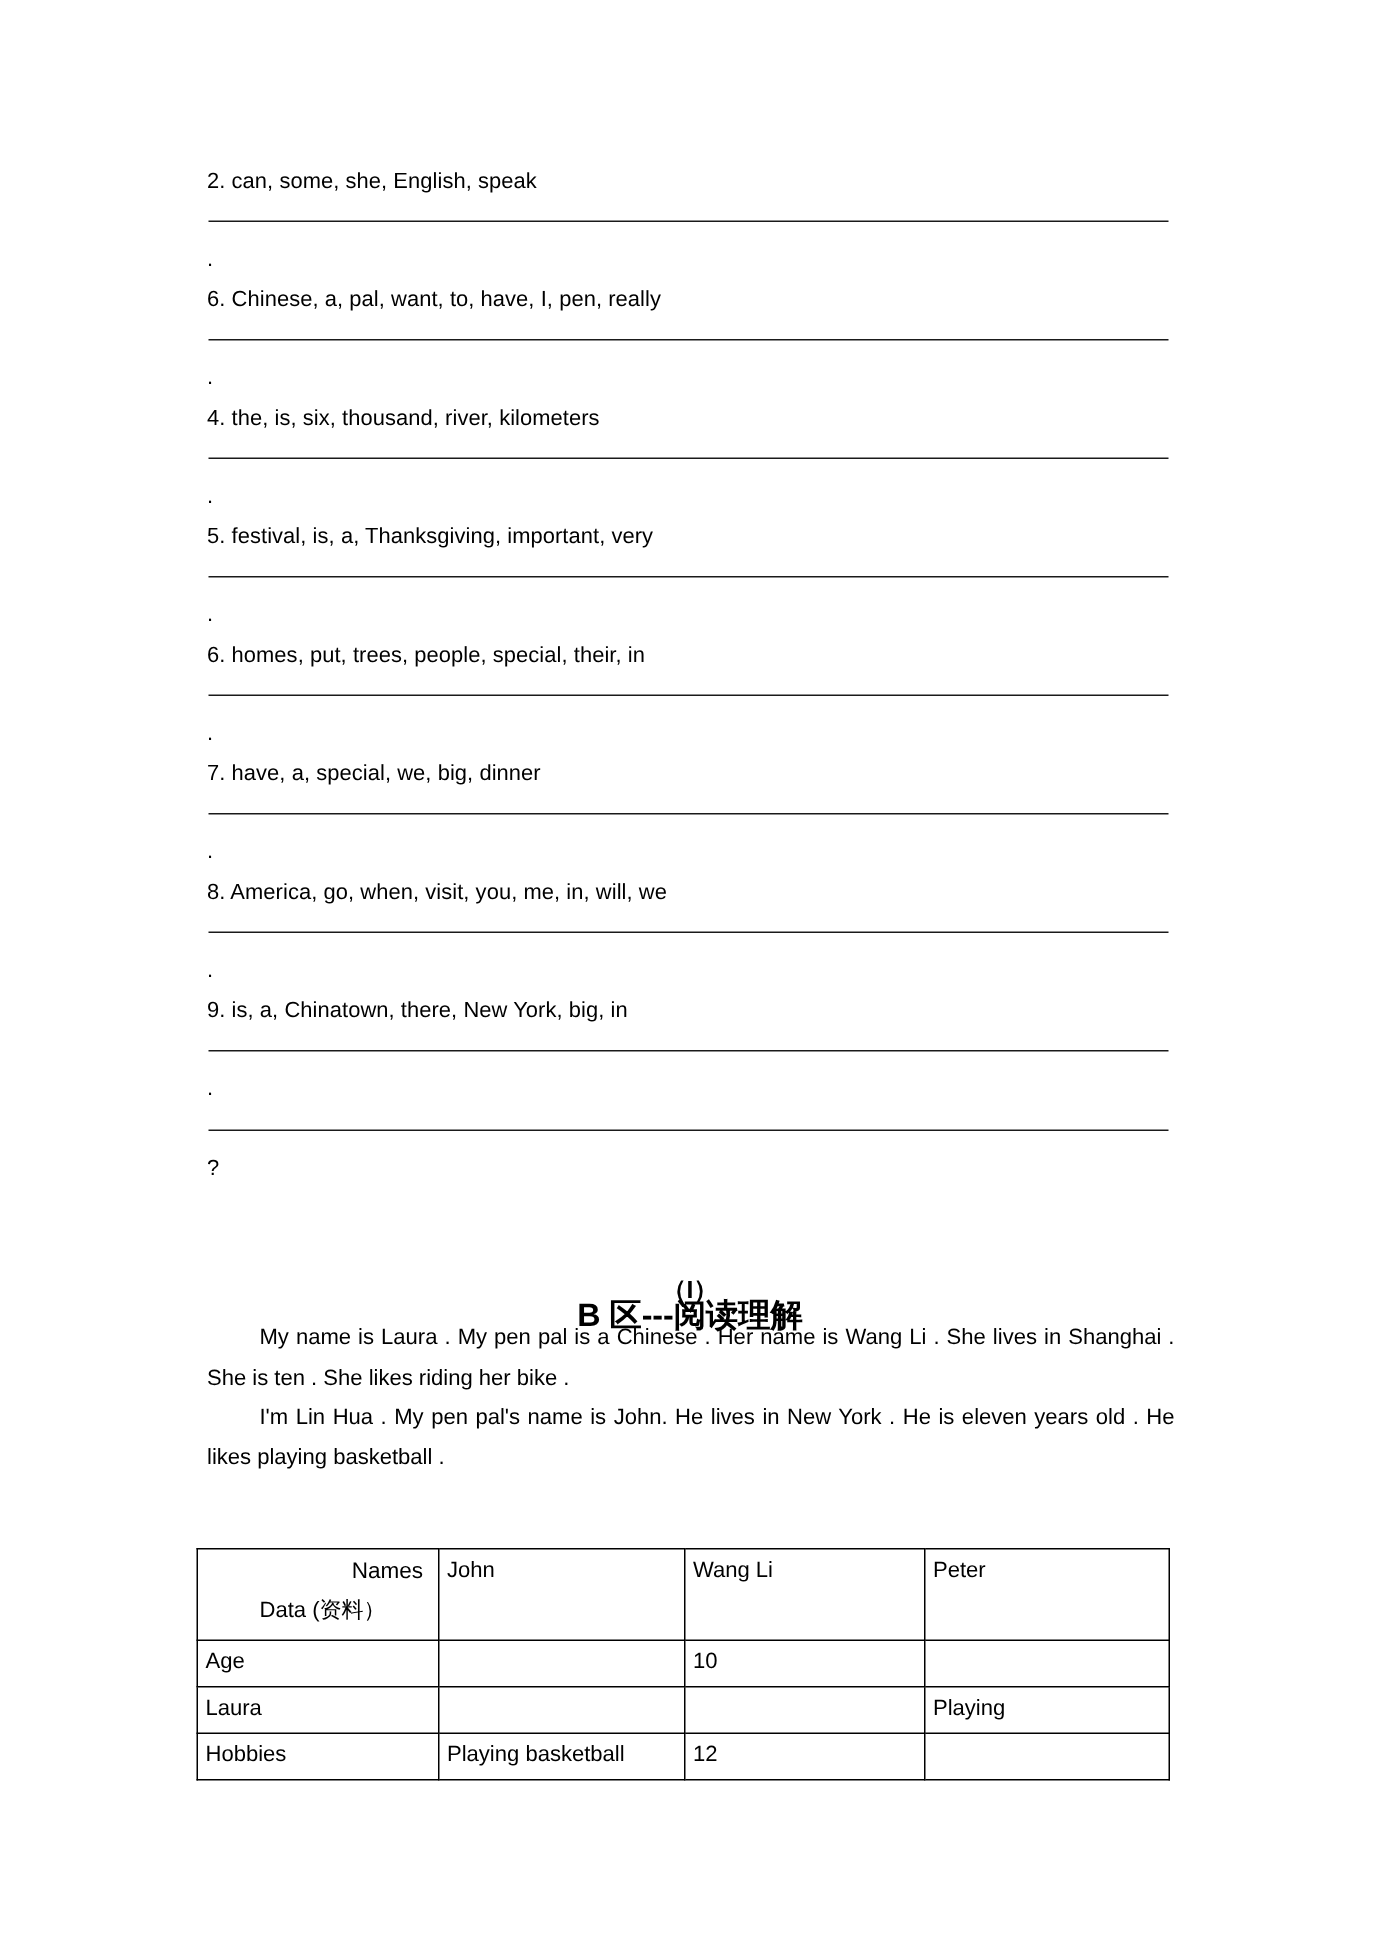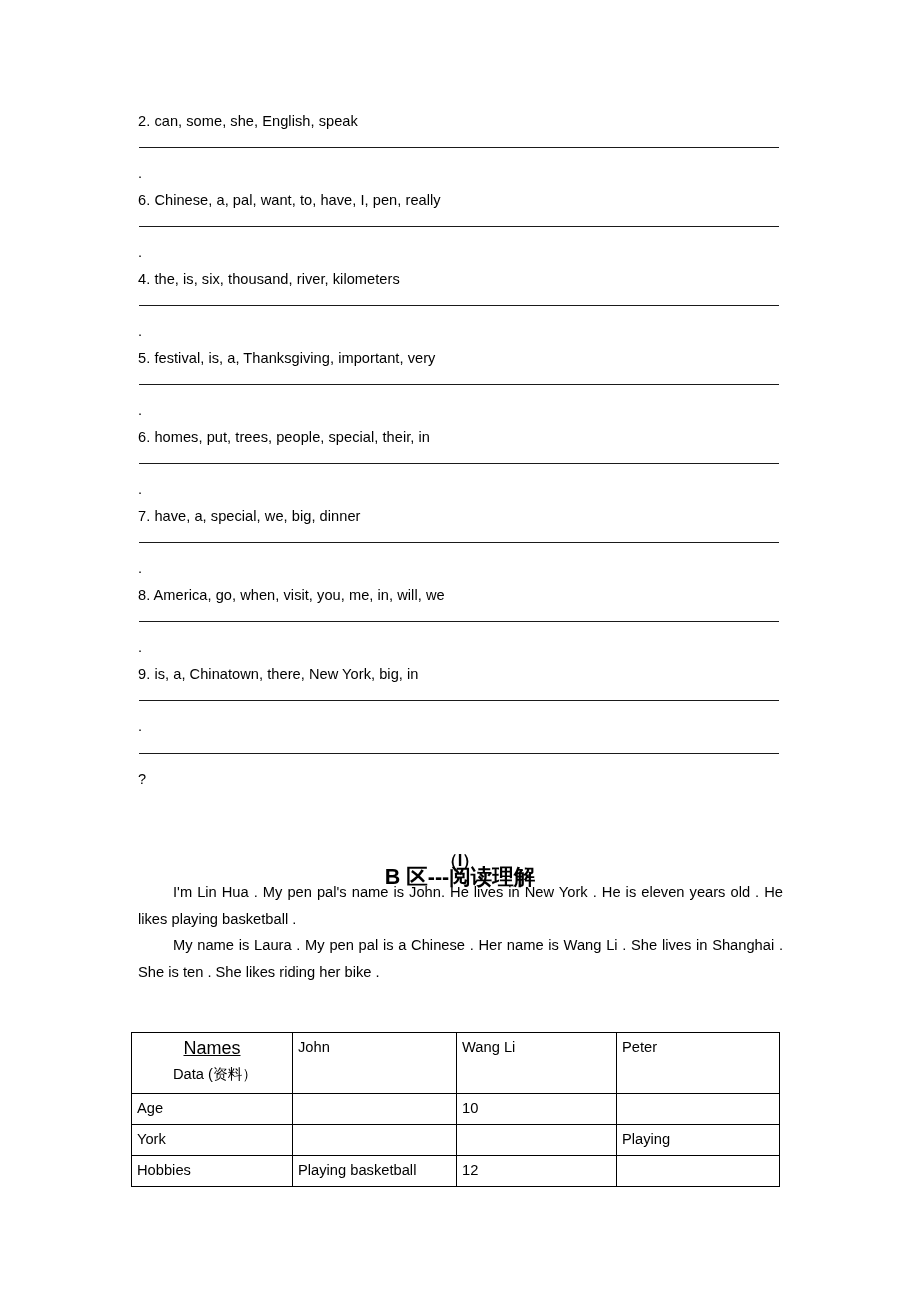--- a/index.html
+++ b/index.html
@@ -122,25 +122,24 @@
     box-sizing: border-box;
   }
   .col-label  { width: 161px; }
   .col-john   { width: 164px; }
   .col-wangli { width: 160px; }
   .col-peter  { width: 163px; }
 
   .corner-cell { padding: 0; }
   .corner-names {
     display: block;
-    text-align: center;
-    font-size: 18px;
+    text-align: right;
+    font-size: 15px;
     line-height: 26px;
     padding: 1px 5px 0 5px;
-    text-decoration: underline;
   }
   .corner-data {
     display: block;
     text-align: left;
     font-size: 14.7px;
     line-height: 26px;
     padding: 0 5px 3px 5px;
     margin-left: 31px;
   }
 </style>
@@ -203,43 +202,43 @@
       <div class="answer-rule"></div>
       <div class="answer-terminator">?</div>
     </div>
 
   </div>
 
   <div class="section-b-heading">B 区---阅读理解</div>
   <div class="section-b-subheading">（I）</div>
 
   <div class="passage">
+    <p>My name is Laura . My pen pal is a Chinese . Her name is Wang Li . She lives in Shanghai . She is ten . She likes riding her bike .</p>
     <p>I'm Lin Hua . My pen pal's name is John. He lives in New York . He is eleven years old . He likes playing basketball .</p>
-    <p>My name is Laura . My pen pal is a Chinese . Her name is Wang Li . She lives in Shanghai . She is ten . She likes riding her bike .</p>
   </div>
 
   <table class="data-table">
     <tbody>
       <tr>
         <td class="col-label corner-cell">
           <span class="corner-names">Names</span>
           <span class="corner-data">Data (资料）</span>
         </td>
         <td class="col-john">John</td>
         <td class="col-wangli">Wang Li</td>
         <td class="col-peter">Peter</td>
       </tr>
       <tr>
         <td class="col-label">Age</td>
         <td class="col-john"></td>
         <td class="col-wangli">10</td>
         <td class="col-peter"></td>
       </tr>
       <tr>
-        <td class="col-label">York</td>
+        <td class="col-label">Laura</td>
         <td class="col-john"></td>
         <td class="col-wangli"></td>
         <td class="col-peter">Playing</td>
       </tr>
       <tr>
         <td class="col-label">Hobbies</td>
         <td class="col-john">Playing basketball</td>
         <td class="col-wangli">12</td>
         <td class="col-peter"></td>
       </tr>

